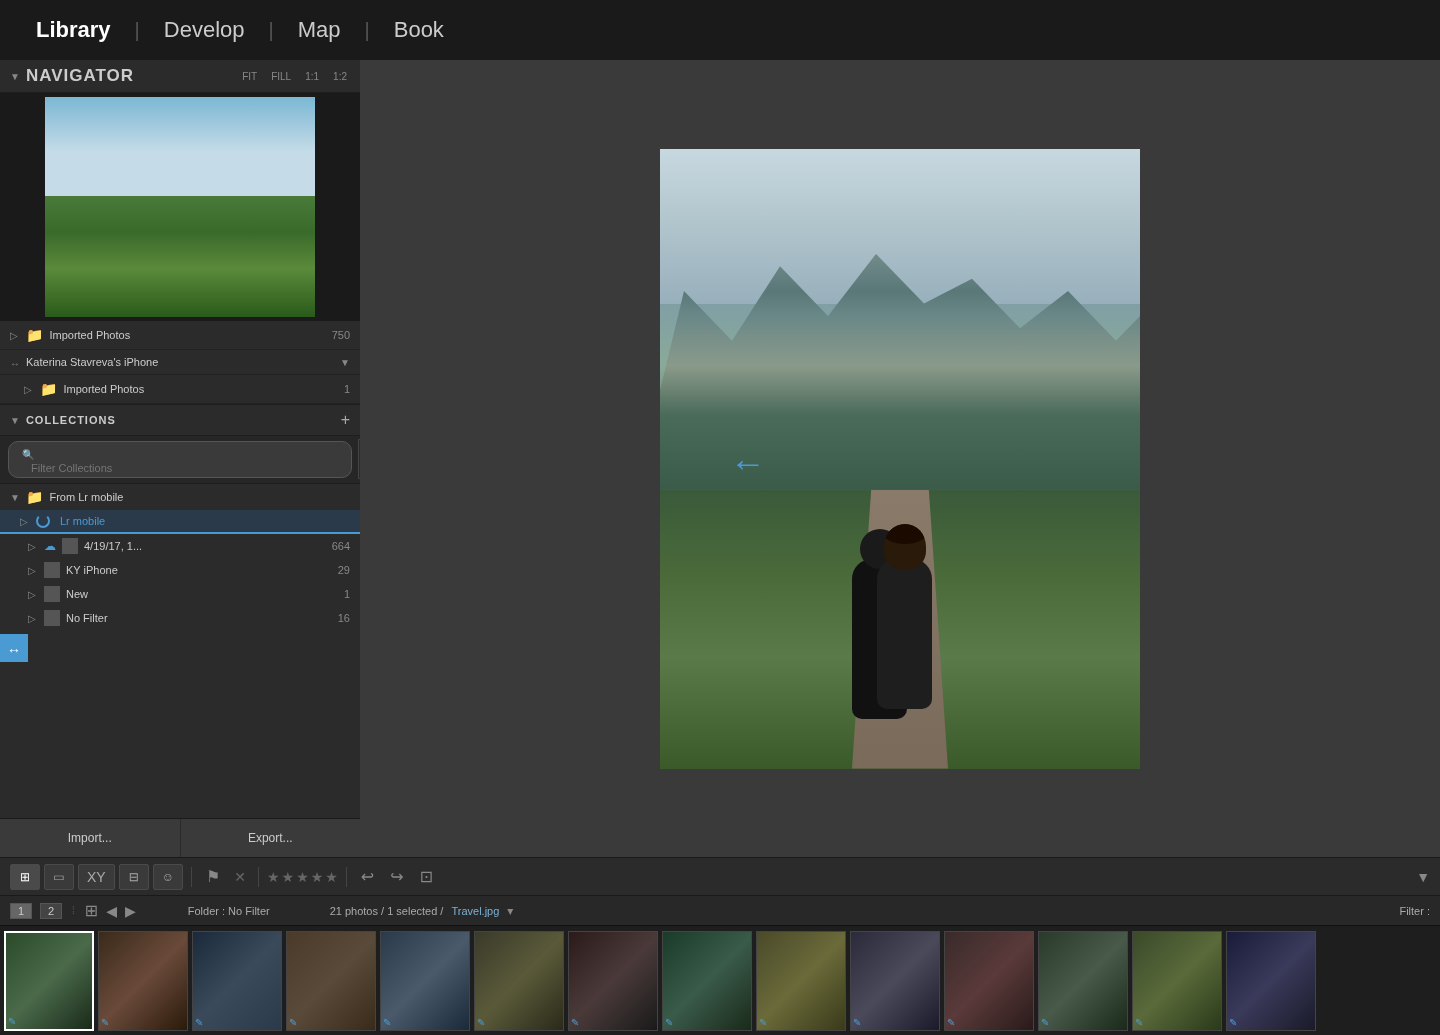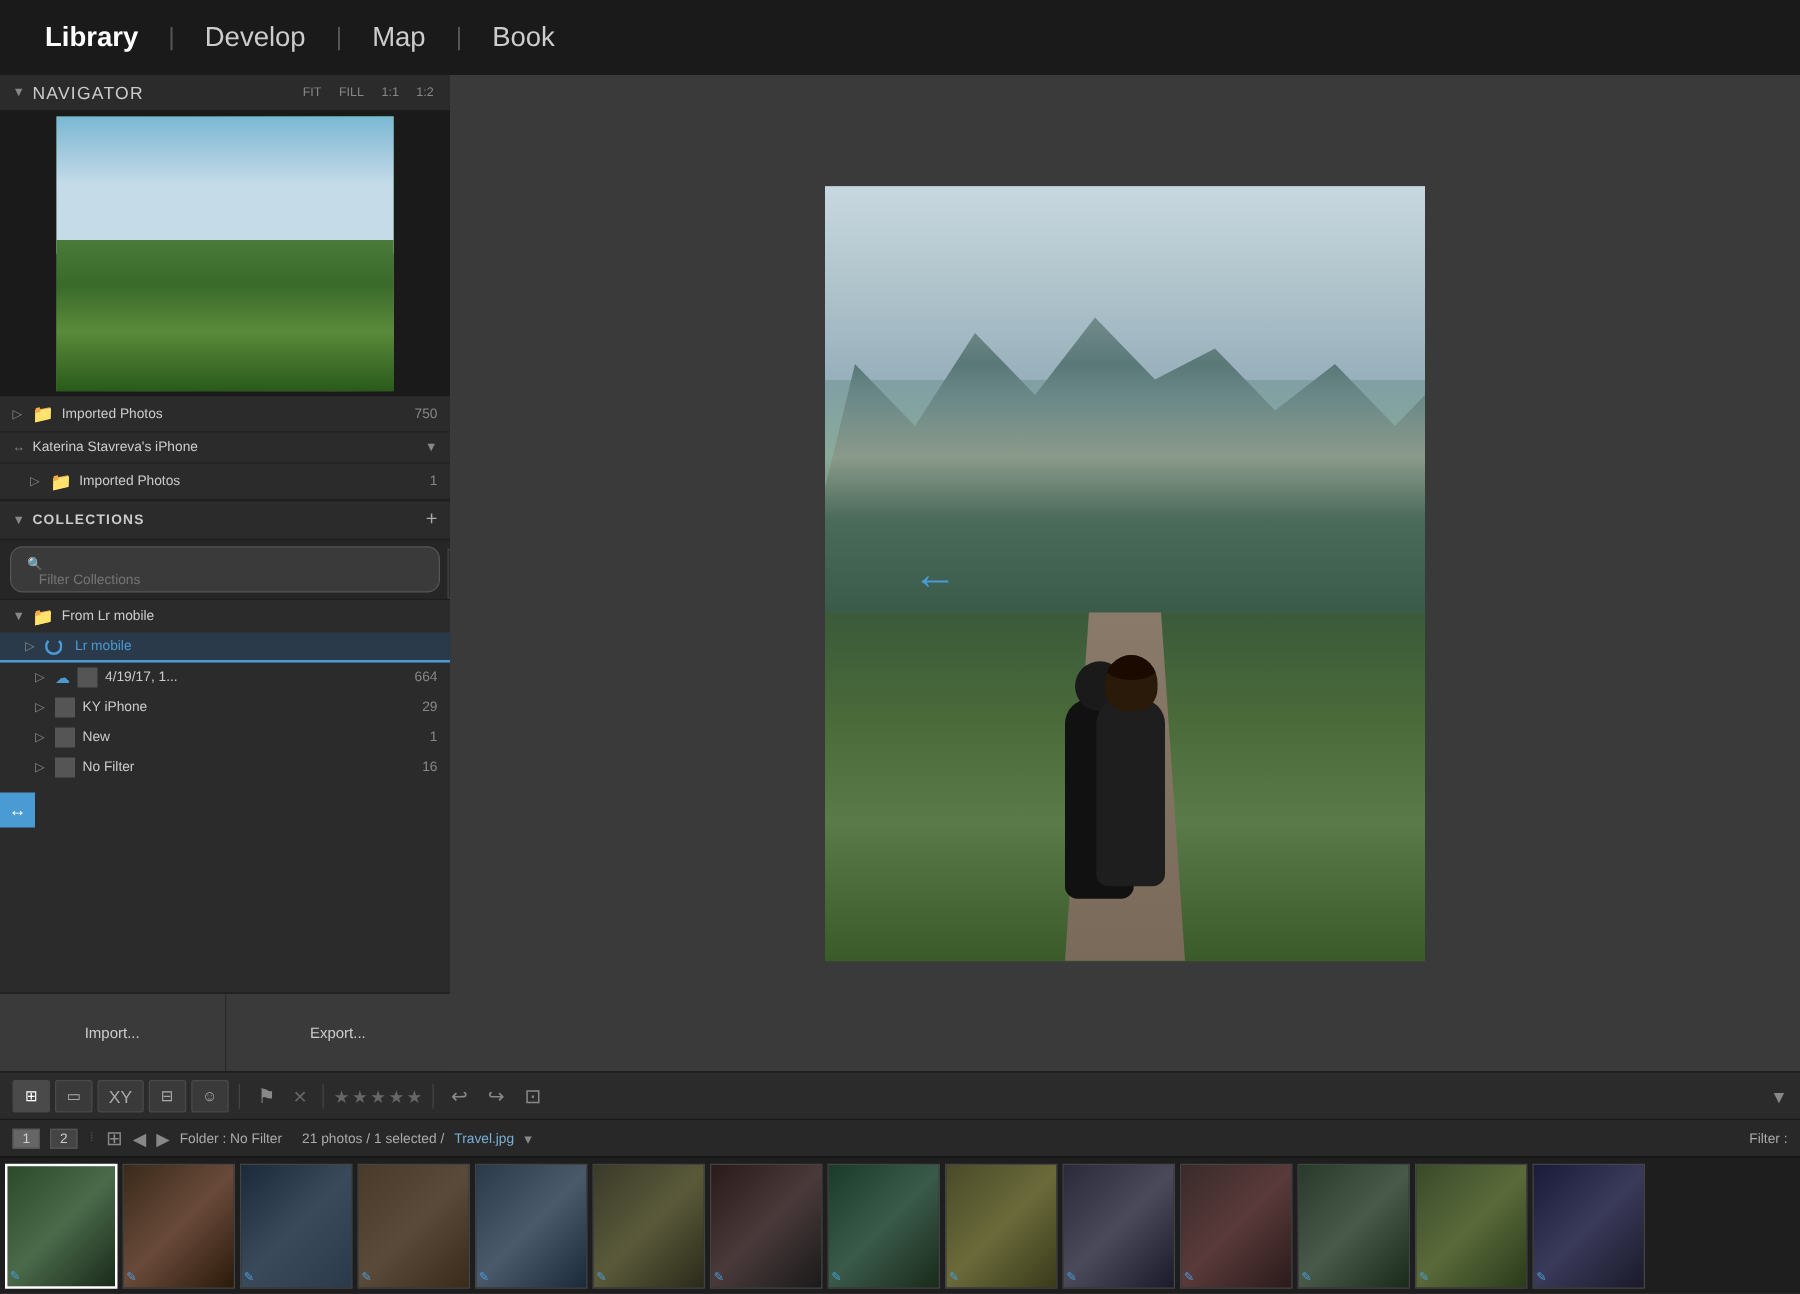--- a/index.html
+++ b/index.html
@@ -47,21 +47,21 @@
     .navigator-section { flex-shrink: 0; }
     .panel-header {
       background: #2b2b2b;
       padding: 6px 10px;
       display: flex;
       align-items: center;
       gap: 6px;
       border-bottom: 1px solid #1e1e1e;
       cursor: pointer;
     }
-    .panel-header-title { color: #ccc; font-size: 14px; font-weight: normal; text-transform: uppercase; letter-spacing: 1px; flex: 1; }
+    .panel-header-title { color: #ccc; font-size: 17px; font-weight: bold; text-transform: uppercase; letter-spacing: 1px; flex: 1; }
     .panel-header-controls { display: flex; gap: 8px; }
     .nav-control { color: #888; font-size: 10px; cursor: pointer; padding: 1px 3px; }
     .navigator-thumb {
       background: #1a1a1a;
       padding: 4px;
       display: flex;
       justify-content: center;
     }
     .navigator-thumb-img {
       width: 270px;
@@ -201,21 +201,21 @@
     }
 
     
     .panel-footer {
       display: flex;
       border-top: 1px solid #1a1a1a;
       flex-shrink: 0;
     }
     .panel-btn {
       flex: 1;
-      padding: 24px;
+      padding: 12px;
       background: #3a3a3a;
       border: none;
       color: #ccc;
       font-size: 12px;
       cursor: pointer;
       text-align: center;
       border-right: 1px solid #2a2a2a;
     }
     .panel-btn:last-child { border-right: none; }
 
@@ -354,21 +354,21 @@
       cursor: pointer;
       font-size: 14px;
     }
     .status-grid-btn {
       background: none;
       border: none;
       color: #888;
       cursor: pointer;
       font-size: 16px;
     }
-    .status-text { color: #aaa; font-size: 11px; }
+    .status-text { color: #aaa; font-size: 11px; margin-left: 44px; }
     .status-sep { color: #555; }
     .status-filename { color: #7ab0d4; font-size: 11px; cursor: pointer; }
     .status-filter { color: #aaa; font-size: 11px; margin-left: auto; }
 
     
     .filmstrip {
       height: 110px;
       background: #1e1e1e;
       display: flex;
       align-items: center;

